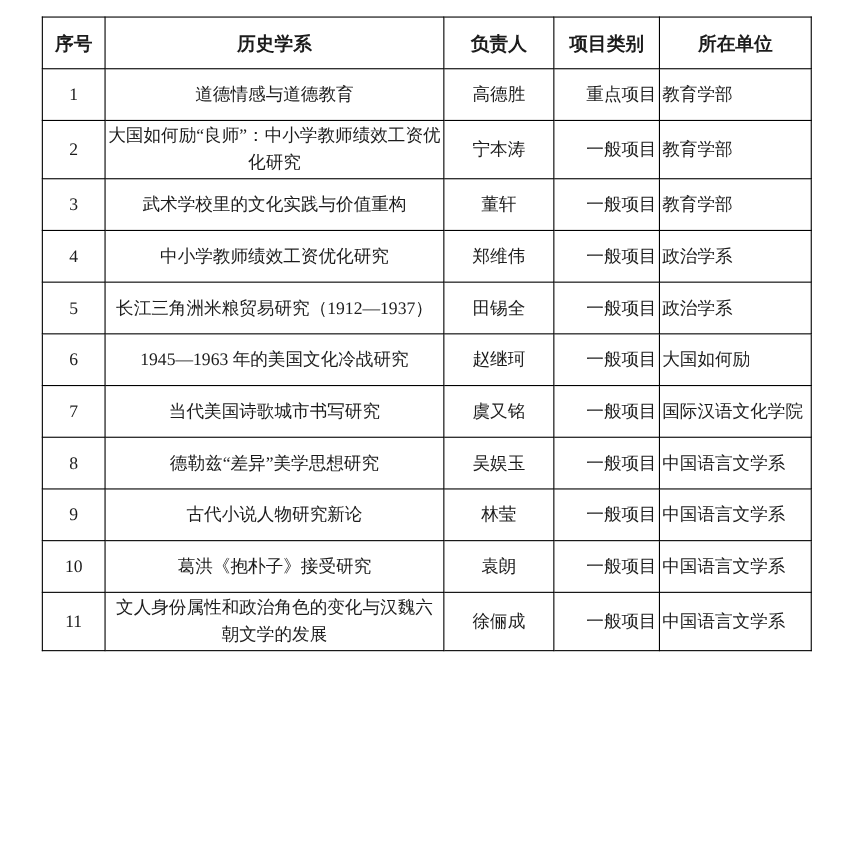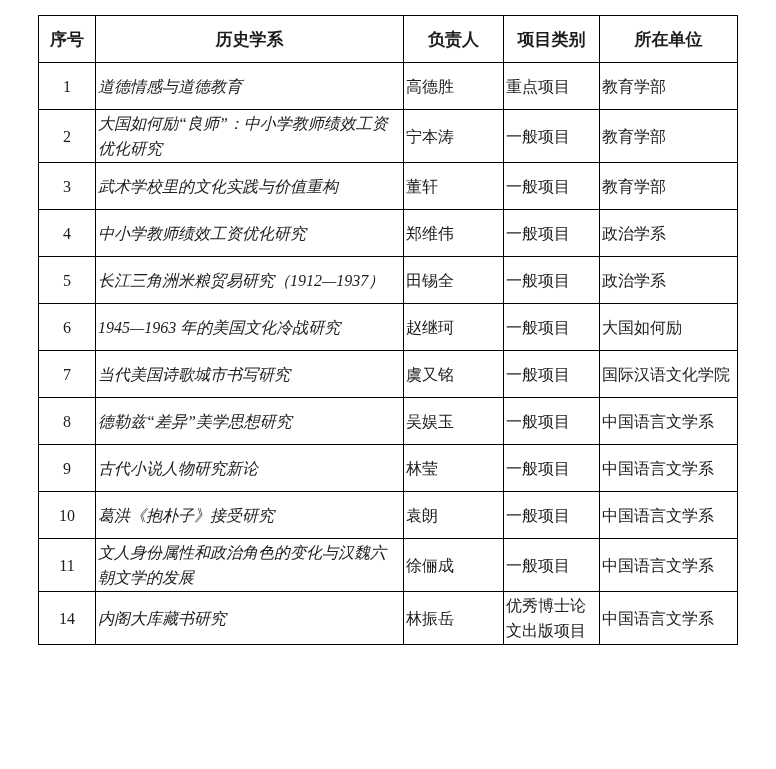--- a/index.html
+++ b/index.html
@@ -37,23 +37,23 @@
     font-size: 17px;
     height: 44px;
     text-align: center;
     padding: 1px 2px;
   }
   table.projects td {
     height: 44px;
     padding: 1px 2px;
   }
   td.c-no     { text-align: center; }
-  td.c-name   { text-align: left; padding-left: 3px; padding-right: 2px; font-style: italic; }
-  td.c-leader { text-align: left; }
-  td.c-cat    { text-align: left; padding-left: 1px; padding-right: 1px; }
+  td.c-name   { text-align: center; padding-left: 3px; padding-right: 2px; }
+  td.c-leader { text-align: center; }
+  td.c-cat    { text-align: right; padding-left: 1px; padding-right: 1px; }
   td.c-unit   { text-align: left; padding-left: 4px; padding-right: 2px; }
 </style>
 </head>
 <body>
 
 <div class="doc-page">
   <table class="projects">
     <colgroup>
       <col style="width:57px">
       <col style="width:308px">
@@ -141,22 +141,15 @@
         <td class="c-cat">一般项目</td>
         <td class="c-unit">中国语言文学系</td>
       </tr>
       <tr>
         <td class="c-no">11</td>
         <td class="c-name">文人身份属性和政治角色的变化与汉魏六朝文学的发展</td>
         <td class="c-leader">徐俪成</td>
         <td class="c-cat">一般项目</td>
         <td class="c-unit">中国语言文学系</td>
       </tr>
-      <tr>
-        <td class="c-no">14</td>
-        <td class="c-name">内阁大库藏书研究</td>
-        <td class="c-leader">林振岳</td>
-        <td class="c-cat">优秀博士论文出版项目</td>
-        <td class="c-unit">中国语言文学系</td>
-      </tr>
     </tbody>
   </table>
 </div>
 
 </body></html>

